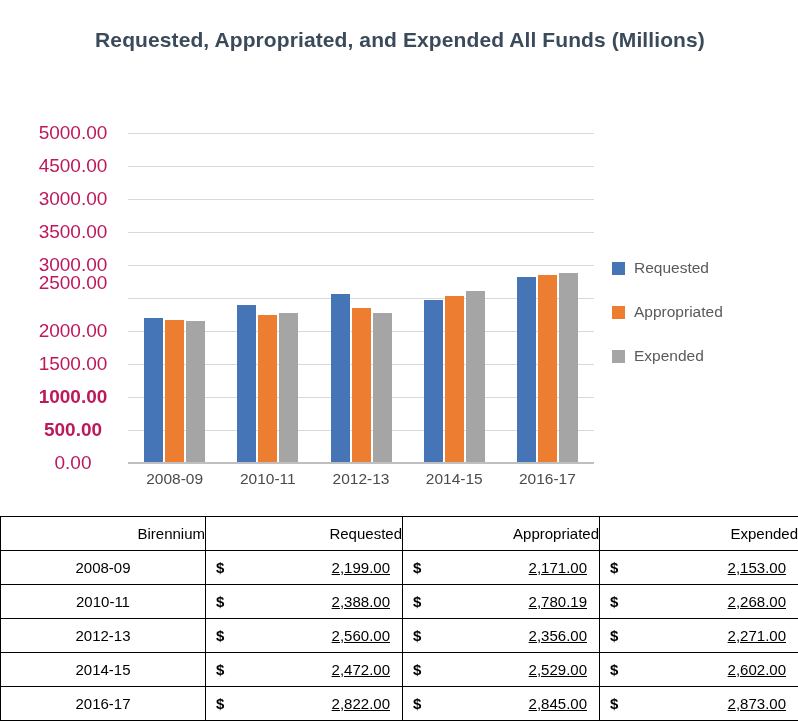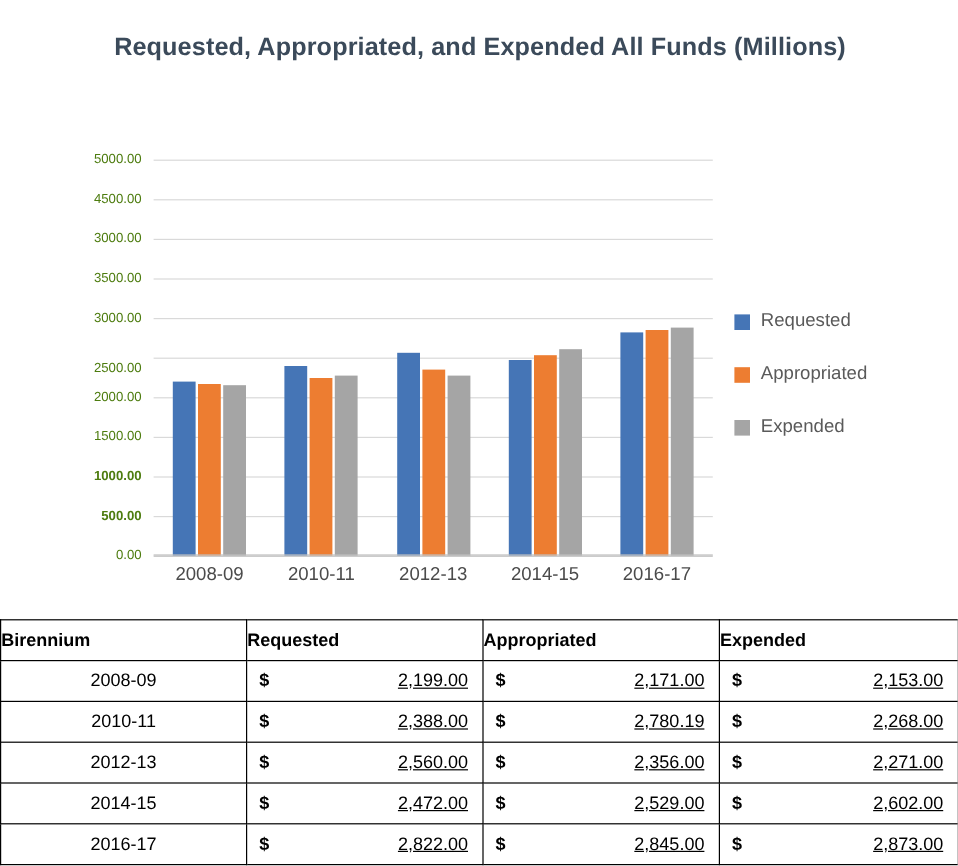--- a/index.html
+++ b/index.html
@@ -51,23 +51,23 @@
     left: 128px;
     top: 462px;
     width: 466px;
     height: 1px;
     background: #bfbfbf;
   }
   .ytick {
     position: absolute;
     right: 0;
     width: 90px;
-    text-align: right;
-    font-size: 11px;
-    color: #4d7c0f;
+    text-align: center;
+    font-size: 19px;
+    color: #be185d;
     transform: translateY(-50%);
   }
   #ylabels {
     position: absolute;
     left: 22px;
     top: 133px;
     width: 96px;
     height: 330px;
   }
 
@@ -147,22 +147,22 @@
     table-layout: fixed;
   }
   th, td {
     border: 1px solid #000000;
     height: 33px;
     font-size: 15px;
     color: #000000;
     padding: 0;
   }
   thead th {
-    font-weight: bold;
-    text-align: left;
+    font-weight: normal;
+    text-align: right;
   }
   col.c-bien { width: 205px; }
   col.c-money { width: 197px; }
   td.bien {
     text-align: center;
   }
   td.money {
     padding: 0;
   }
   .money-wrap {
@@ -203,21 +203,21 @@
         <div class="gridline" style="top: 166px; position: absolute; left: 128px; width: 466px;"></div>
         <div class="gridline" style="top: 133px; position: absolute; left: 128px; width: 466px;"></div>
       </div>
 
     <div id="ylabels">
         <div class="ytick" style="top: 330px;">0.00</div>
         <div class="ytick" style="top: 297px; font-weight: bold;">500.00</div>
         <div class="ytick" style="top: 264px; font-weight: bold;">1000.00</div>
         <div class="ytick" style="top: 231px;">1500.00</div>
         <div class="ytick" style="top: 198px;">2000.00</div>
-        <div class="ytick" style="top: 174px;">2500.00</div>
+        <div class="ytick" style="top: 150px;">2500.00</div>
         <div class="ytick" style="top: 132px;">3000.00</div>
         <div class="ytick" style="top: 99px;">3500.00</div>
         <div class="ytick" style="top: 66px;">3000.00</div>
         <div class="ytick" style="top: 33px;">4500.00</div>
         <div class="ytick" style="top: 0px;">5000.00</div>
       </div>
 
     <div id="bars">
         <div class="group">
           <div class="bar req" title="Requested 2008-09: 2199" style="height: 145.134px; background: rgb(69, 117, 182);"></div>

